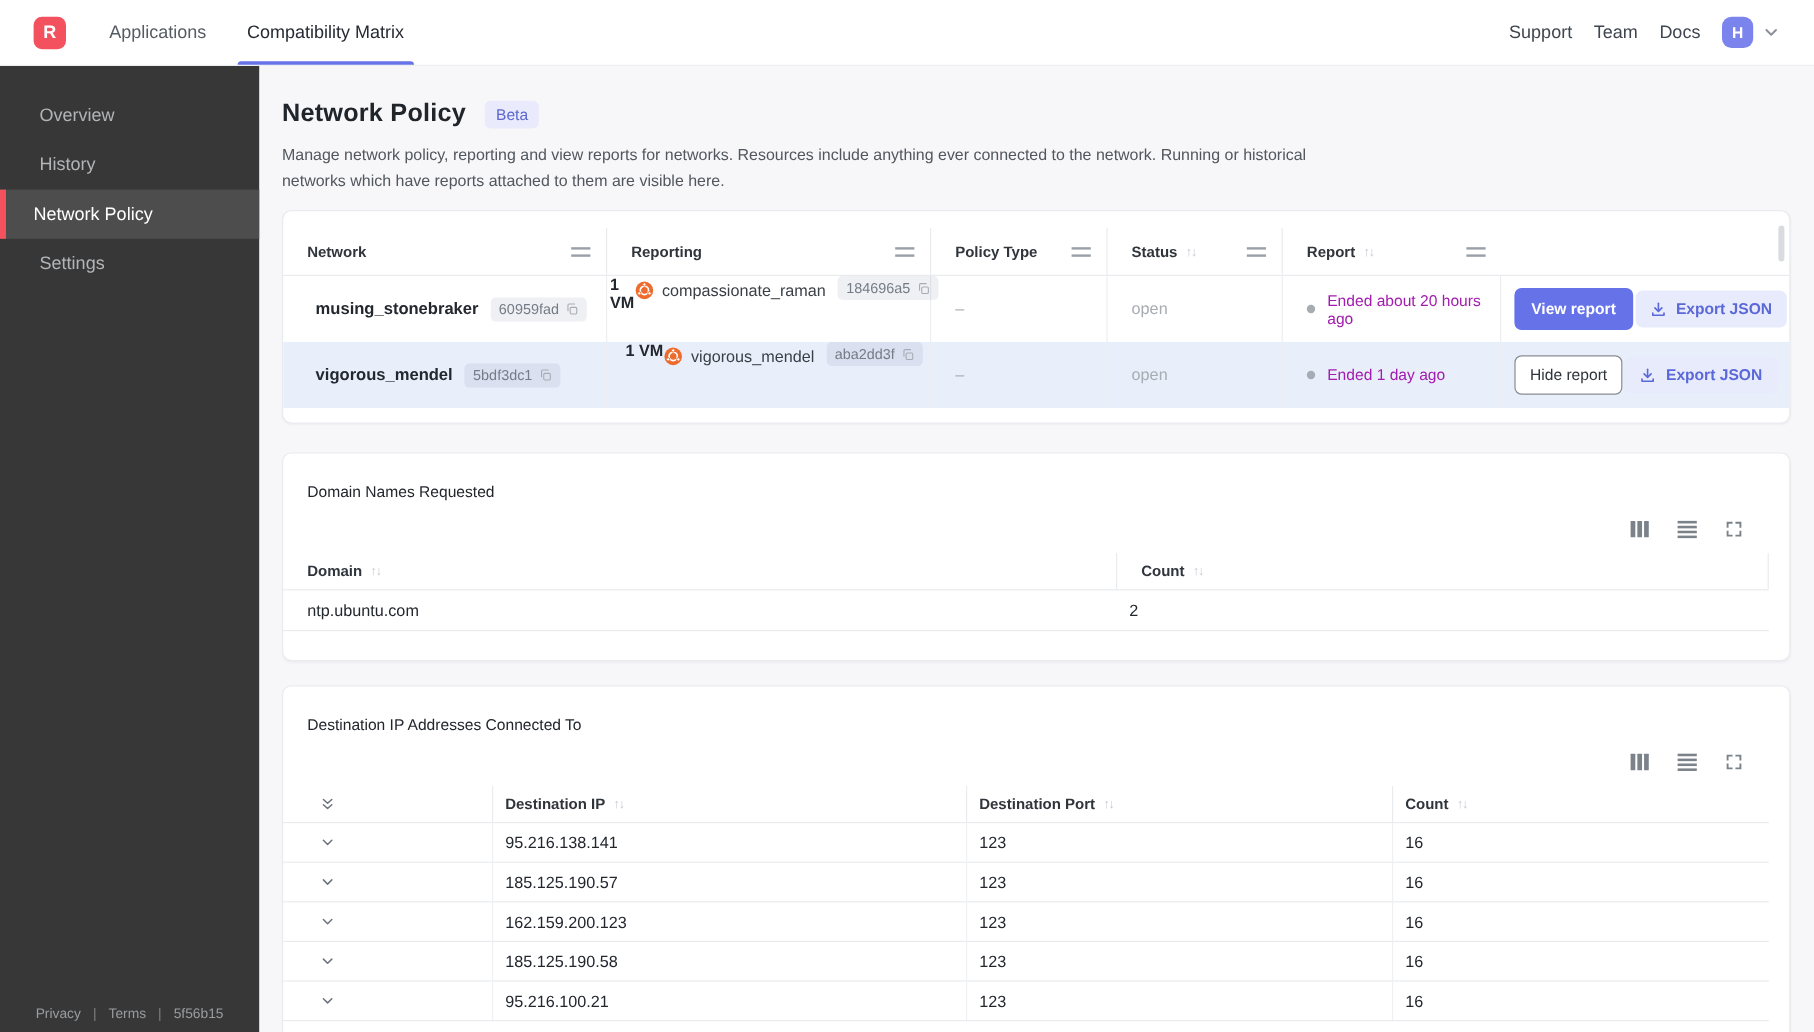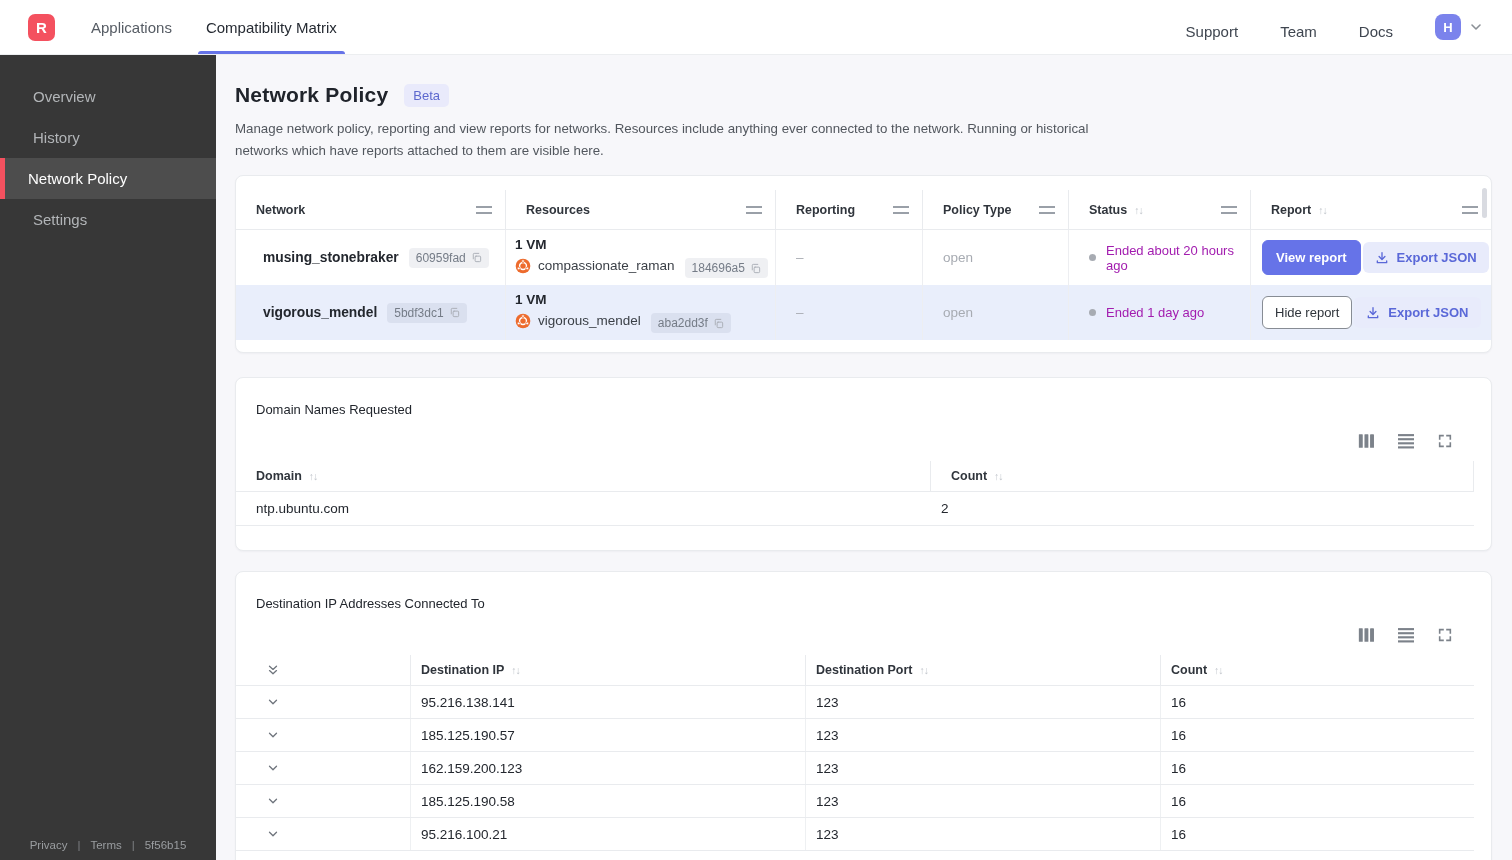--- a/index.html
+++ b/index.html
@@ -18,21 +18,21 @@
   html,body{width:1512px;height:860px;overflow:hidden}
   body{font-family:"Liberation Sans","DejaVu Sans",sans-serif;background:#fff;color:#23272e}
 
   
   .topnav{height:55px;display:flex;align-items:center;padding:0 28px;border-bottom:1px solid #eceef0;background:#fff;position:relative;z-index:5}
   .logo{width:27px;height:27px;border-radius:7px;background:var(--accent-red);color:#fff;font-weight:bold;font-size:15px;display:flex;align-items:center;justify-content:center}
   .top-tabs{display:flex;align-items:center;height:100%;margin-left:28px}
   .top-tab{height:100%;display:flex;align-items:center;padding:0 8px;margin-right:18px;font-size:15px;color:#565c64;cursor:pointer;position:relative}
   .top-tab.active{color:#262b33;font-weight:normal}
   .top-tab.active::after{content:"";position:absolute;left:0;right:0;bottom:0;height:3px;background:var(--primary-indigo);border-radius:3px 3px 0 0}
-  .top-right{margin-left:auto;display:flex;align-items:flex-end;gap:42px}
+  .top-right{margin-left:auto;display:flex;align-items:center;gap:18px}
   .top-link{font-size:15px;color:#3f4650;cursor:pointer}
   .avatar-group{display:flex;align-items:center;gap:7px;cursor:pointer}
   .avatar{width:26px;height:26px;border-radius:8px;background:#7b83ec;color:#fff;font-size:13px;font-weight:bold;display:flex;align-items:center;justify-content:center}
   .chev{color:#8b9096;display:flex}
 
   
   .app{display:flex;height:805px}
   .sidebar{width:216px;background:var(--sidebar-bg);flex:none;position:relative;padding-top:21px}
   .side-item{height:41px;display:flex;align-items:center;padding-left:28px;font-size:15px;color:#b2b5b8;cursor:pointer;border-left:5px solid transparent}
   .side-item.active{background:var(--sidebar-active-bg);border-left-color:var(--accent-red);color:#fff;padding-left:23px}
@@ -66,23 +66,23 @@
   .nets-grid{grid-template-columns:270px 270px 147px 146px 182px 1fr}
   .nets .gt-head{height:40px;border-bottom:1px solid var(--border)}
   .nets .gt-hcell{border-right:1px solid var(--border);padding-left:20px}
   .nets .gt-hcell:last-child{border-right:none}
   .net-row{height:55px;border-bottom:none}
   .net-row > div{height:100%;display:flex;align-items:center;border-right:1px solid #edeef1;padding-left:20px}
   .net-row > div:last-child{border-right:none}
   .net-row.highlighted{background:var(--row-highlight)}
   .net-name{font-size:13.8px;font-weight:bold;color:#23272e;padding-left:7px}
   .pill{display:inline-flex;align-items:center;gap:5px;background:rgba(35,45,80,.07);color:#757c87;font-size:12px;padding:3px 7px;border-radius:4px;margin-left:10px;cursor:pointer}
-  .res-cell{flex-direction:column;align-items:flex-start !important;justify-content:center;padding-left:9px !important}
+  .res-cell{flex-direction:row;align-items:flex-start !important;justify-content:center;padding-left:9px !important}
   .res-count{font-size:13.5px;font-weight:bold;color:#23272e;margin-bottom:6px}
-  .res-line{display:flex;align-items:flex-start;gap:7px;font-size:13.5px;color:#3a3f46}
+  .res-line{display:flex;align-items:flex-end;gap:7px;font-size:13.5px;color:#3a3f46}
   .muted-cell{color:var(--muted);font-size:13.5px}
   .status-cell{gap:10px}
   .status-dot{width:7px;height:7px;border-radius:50%;background:#a7abb2;flex:none}
   .status-text{font-size:13px;color:#a21caf}
   .report-cell{gap:2px;padding-left:11px !important;padding-right:26px}
   .btn{border-radius:6px;font-size:13px;display:inline-flex;align-items:center;gap:8px;cursor:pointer;white-space:nowrap}
   .btn-primary{background:var(--primary-indigo);color:#fff;font-weight:bold;padding:9px 13px;border:1px solid var(--primary-indigo)}
   .btn-outline{background:#fff;color:#2f343b;padding:8px 12px;border:1px solid #878c94}
   .btn-export{background:var(--indigo-light);color:var(--indigo-text);font-weight:bold;padding:8px 12px;border:none}
   .scroll-thumb{position:absolute;top:12px;right:4px;width:5px;height:30px;border-radius:3px;background:#d9dbe1;cursor:pointer}
@@ -159,24 +159,20 @@
     </div>
     <p class="page-desc">Manage network policy, reporting and view reports for networks. Resources include anything ever connected to the network. Running or historical networks which have reports attached to them are visible here.</p>
 
     <section class="card nets">
       <div class="gt-head nets-grid">
         <div class="gt-hcell">
           <span>Network</span>
           <span class="handle-icon"></span>
         </div>
         <div class="gt-hcell">
-          <span>Resources</span>
-          <span class="handle-icon"></span>
-        </div>
-        <div class="gt-hcell">
           <span>Reporting</span>
           <span class="handle-icon"></span>
         </div>
         <div class="gt-hcell">
           <span>Policy Type</span>
           <span class="handle-icon"></span>
         </div>
         <div class="gt-hcell">
           <span>Status</span>
           <span class="sort-icon"></span>

